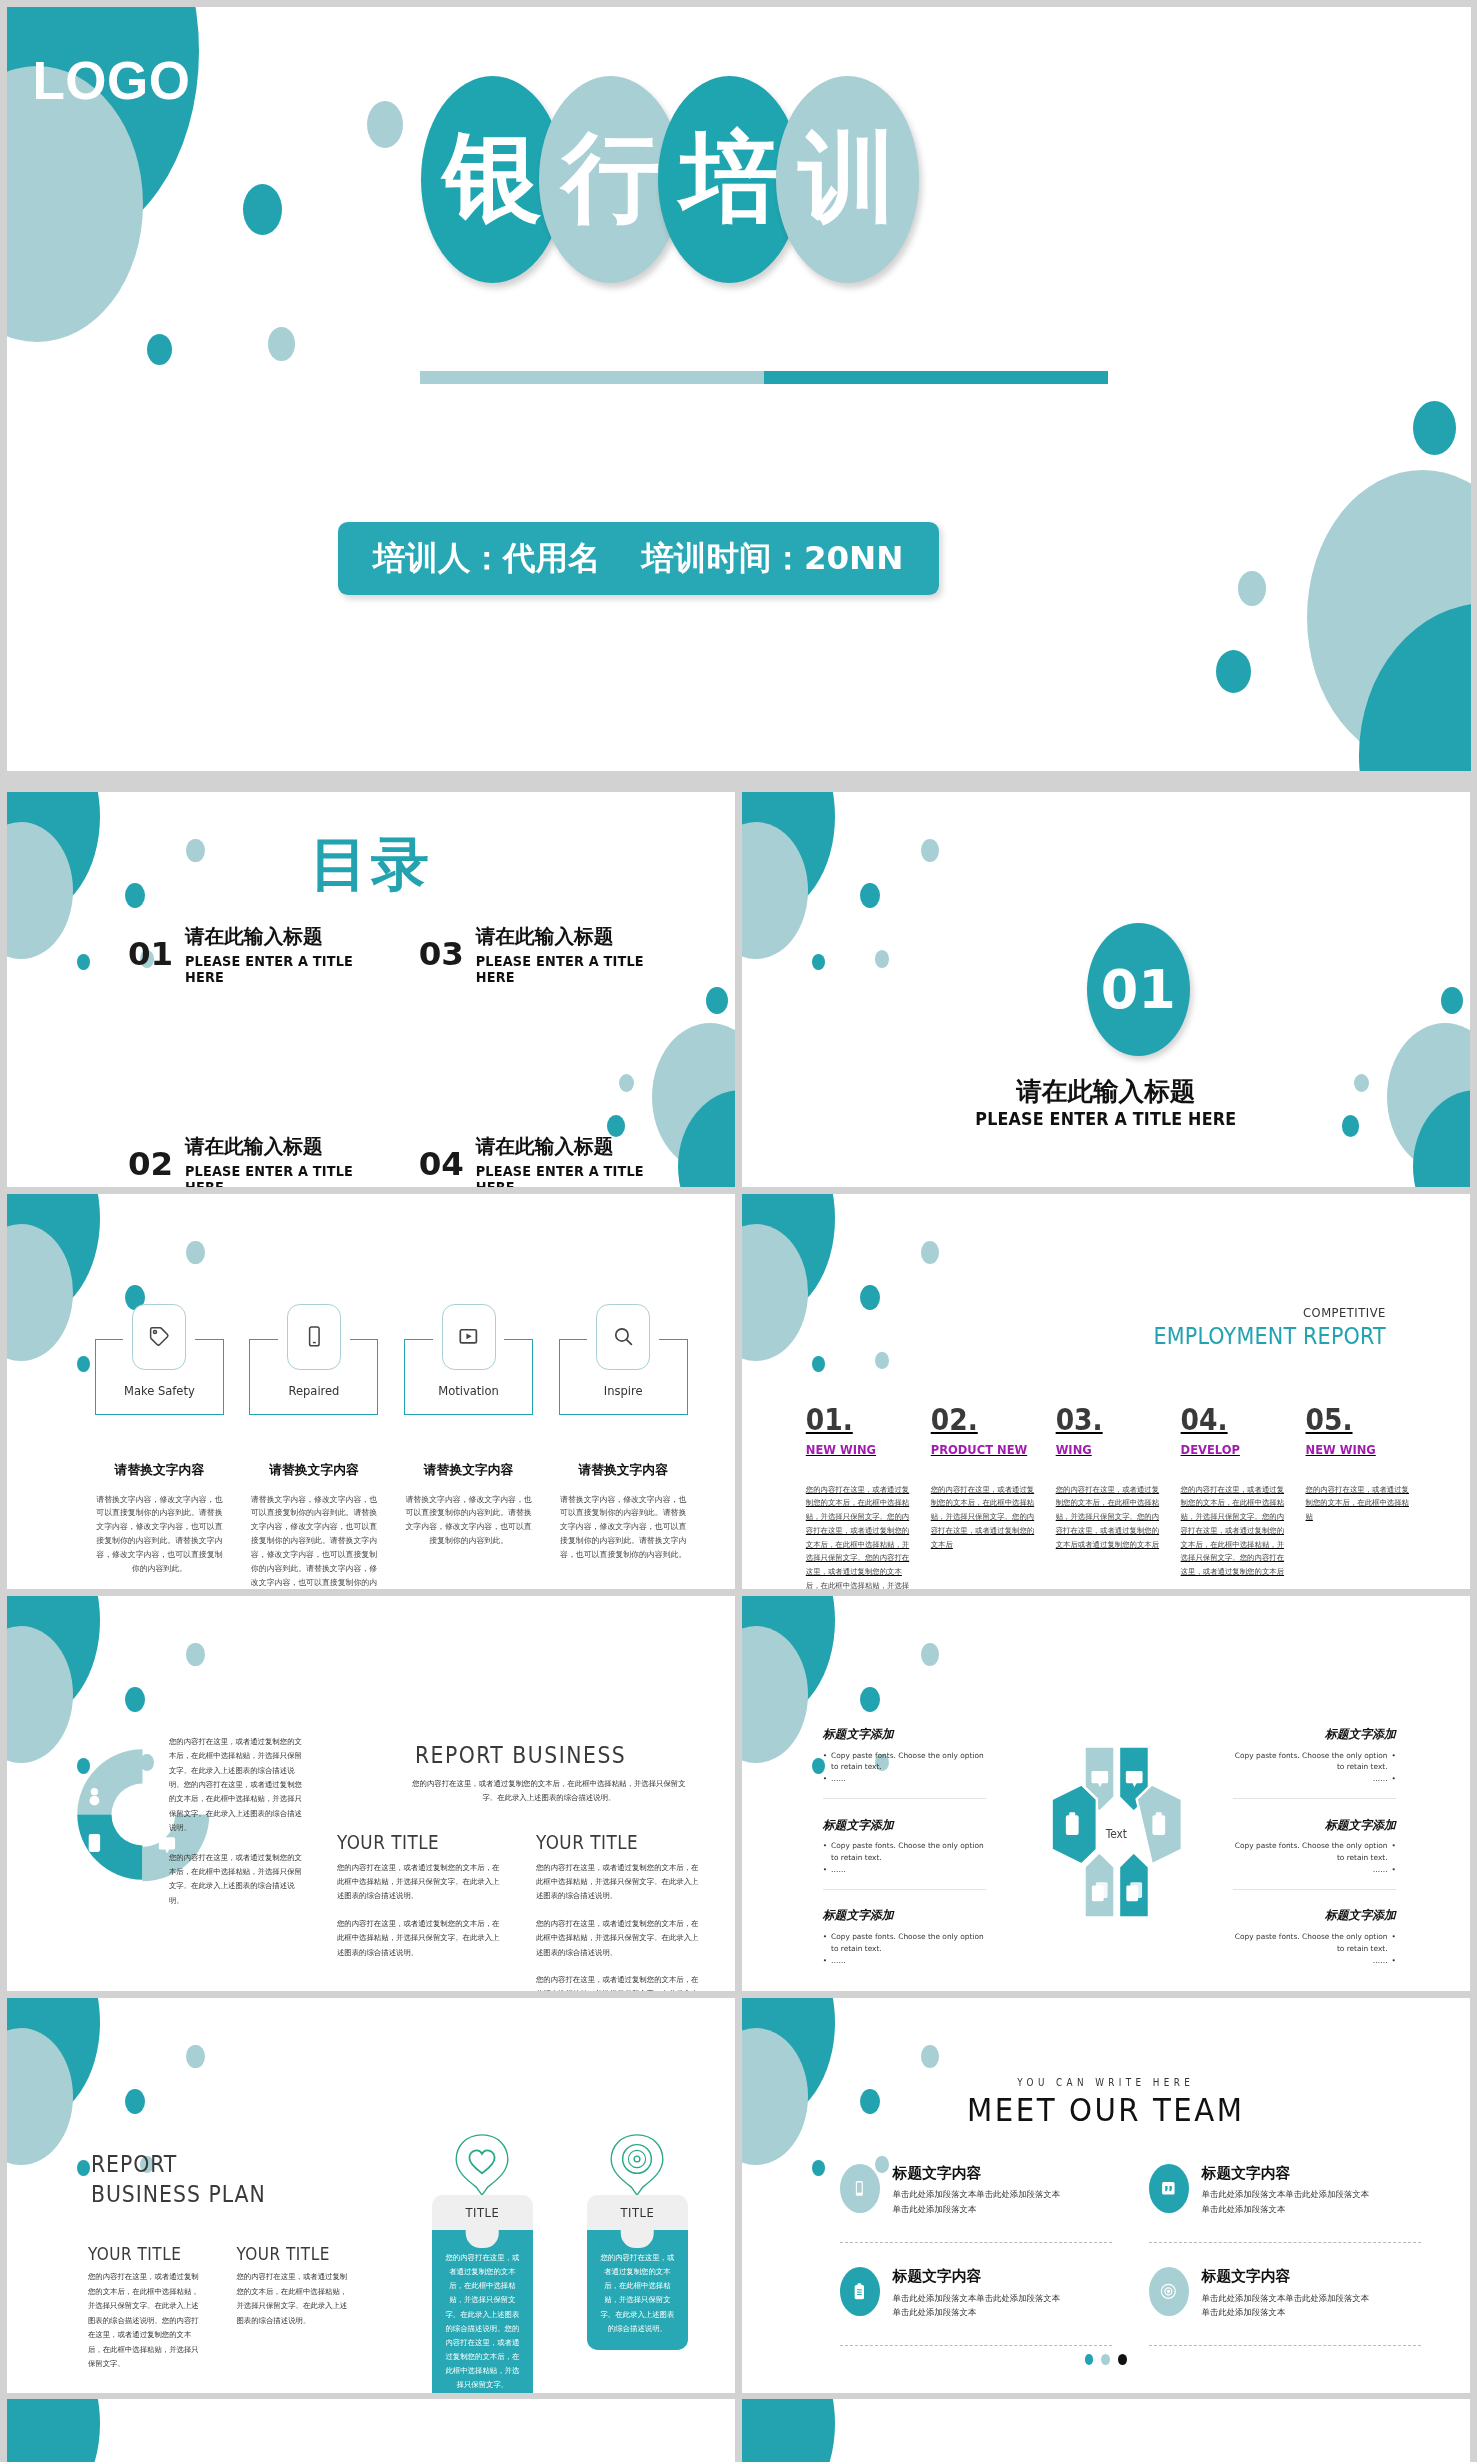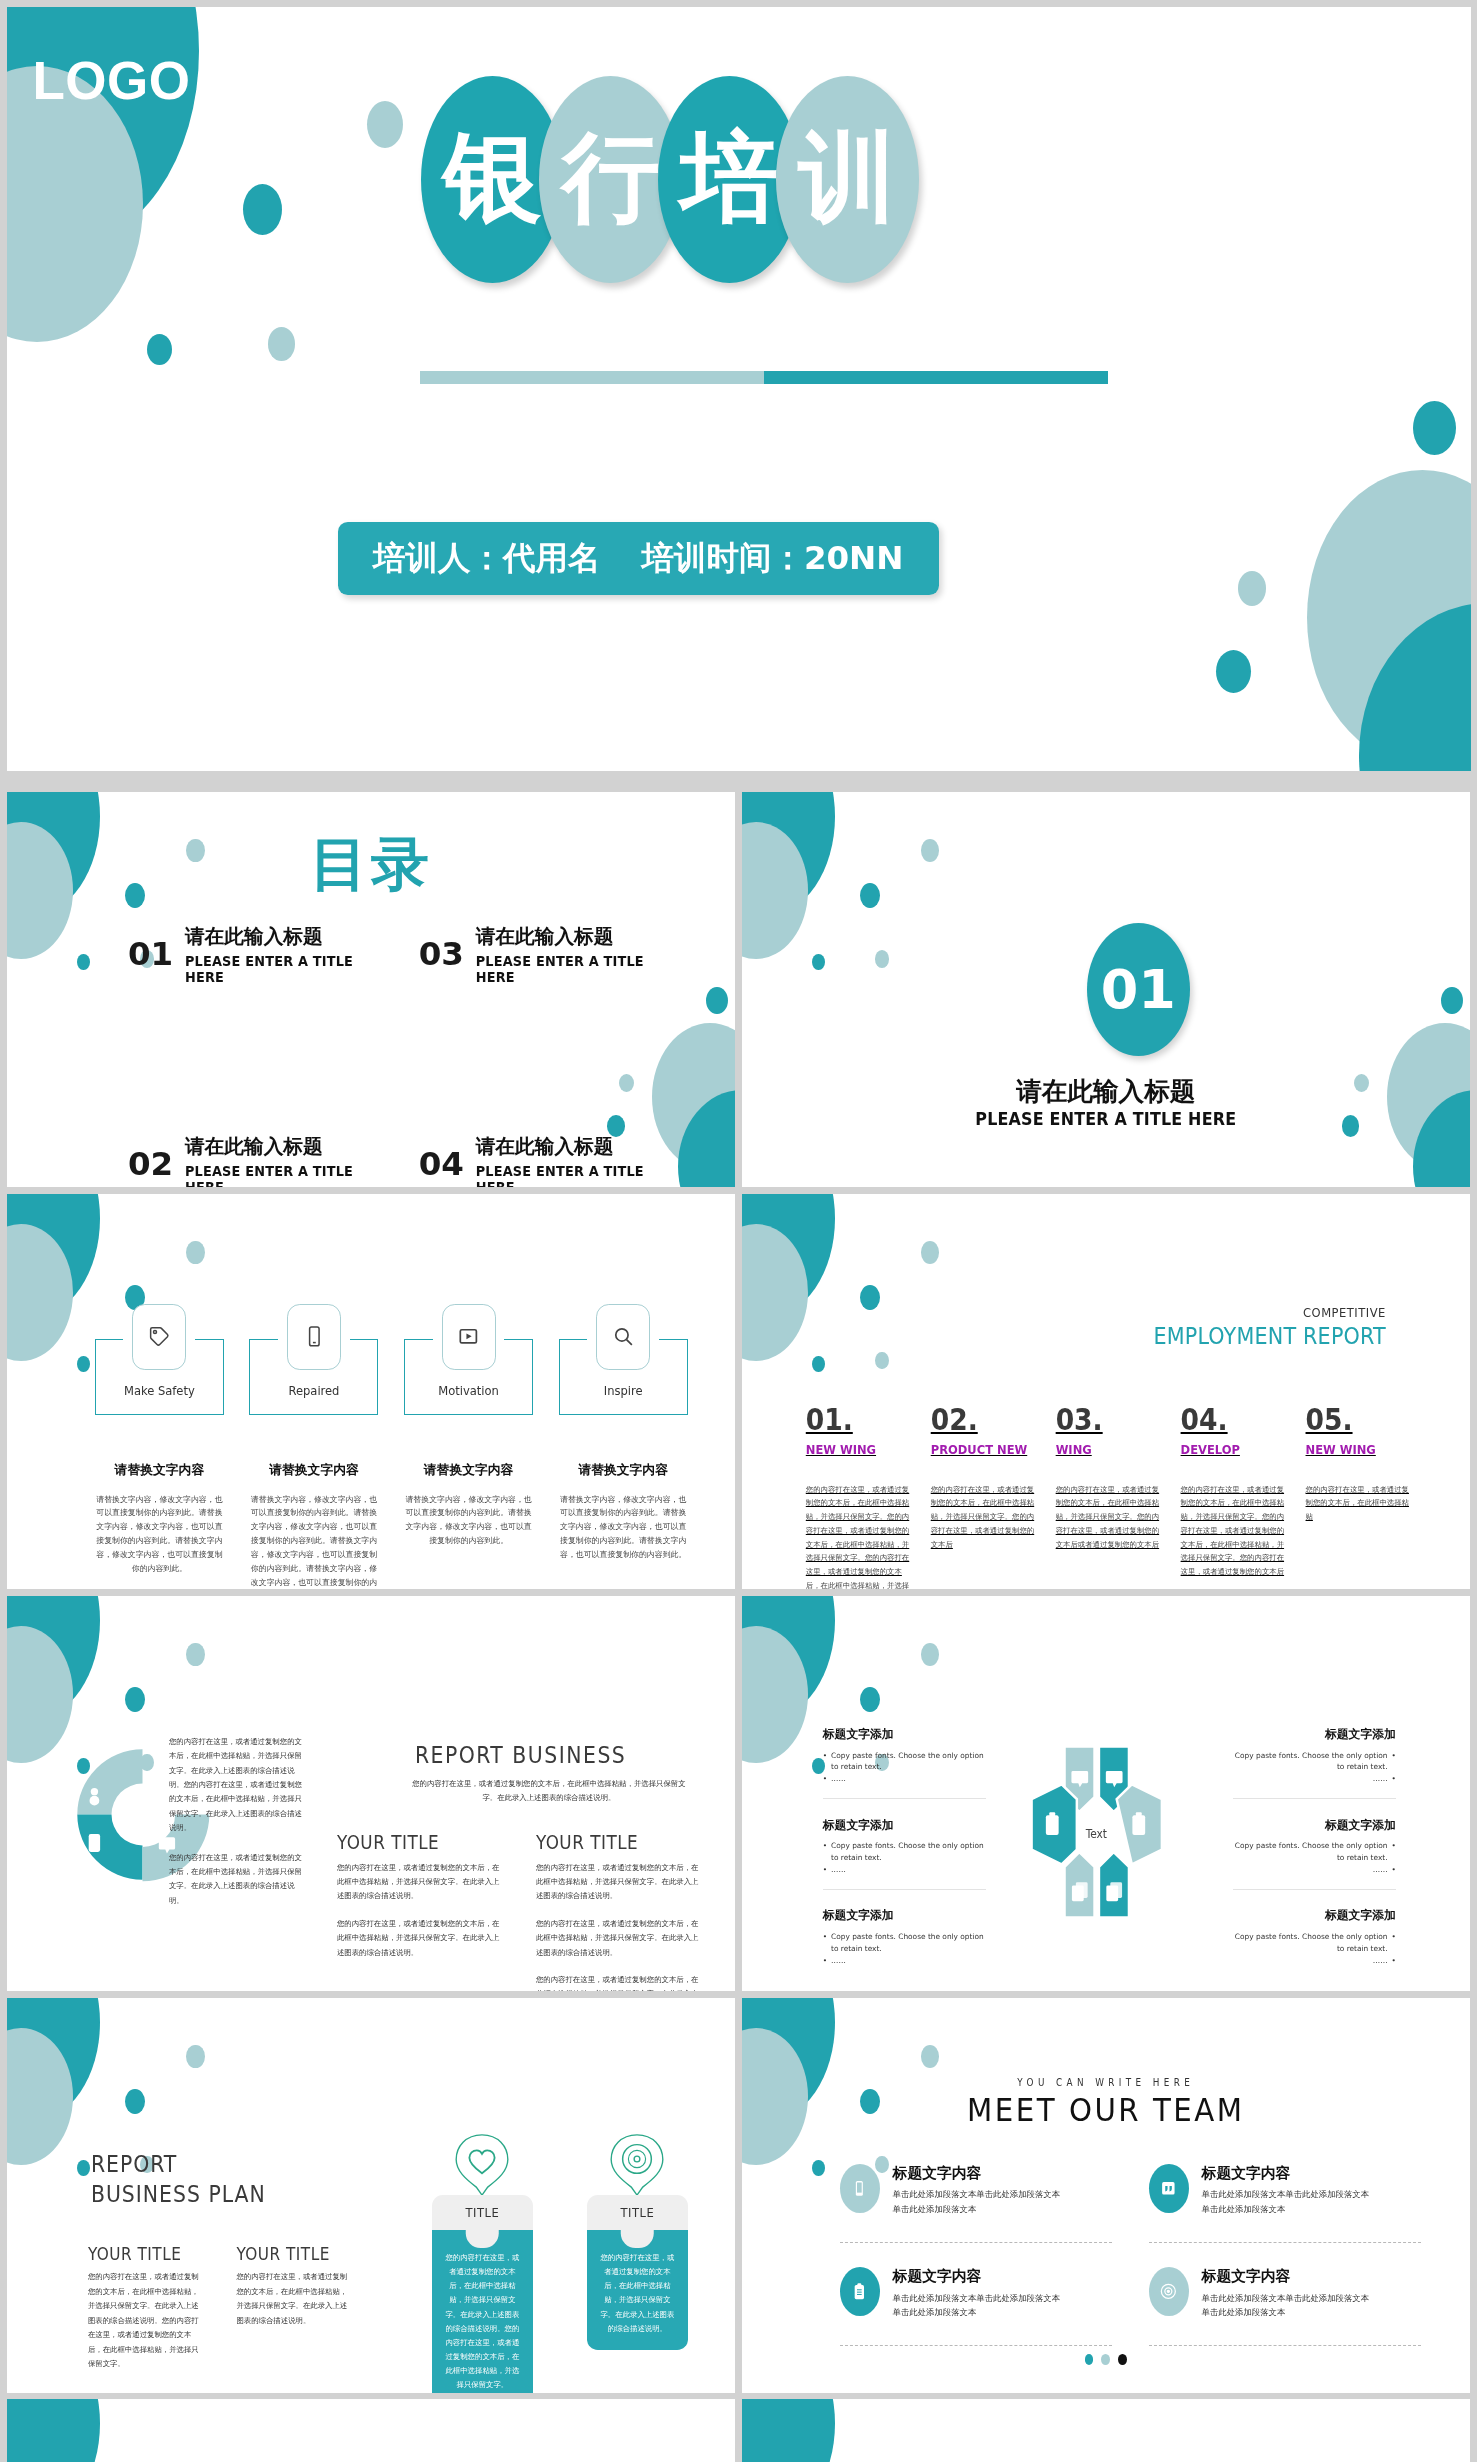--- a/index.html
+++ b/index.html
@@ -214,33 +214,33 @@
     position: absolute; left: 330px; top: 236px; right: 29.5px; display: flex; gap: 29.5px; z-index: 4;
   }
   .rb-col { width: 172px; }
   .rb-ct { font-size: 18.7px; color: #3a3a3a; letter-spacing: 0.5px;
            font-family: "DejaVu Sans Condensed","DejaVu Sans",sans-serif; }
   .rb-cp { margin-top: 7.9px; font-size: 7.4px; line-height: 1.95; color: #333;
            font-family: "DejaVu Sans","Liberation Sans",sans-serif; }
   .rb-cp + .rb-cp { margin-top: 12.8px; }
 
   
-  .hex-wrap { position: absolute; left: 256px; top: 148px; width: 197px; height: 177px; z-index: 4; }
+  .hex-wrap { position: absolute; left: 276px; top: 148px; width: 197px; height: 177px; z-index: 4; }
   .hex-center {
     position: absolute; left: 0; right: 0; top: 83px; text-align: center;
     font-size: 11.8px; color: #444; z-index: 6;
     font-family: "DejaVu Sans Condensed","DejaVu Sans",sans-serif;
   }
   .hx-side { position: absolute; top: 131px; width: 163px; z-index: 4; }
   .hx-side.left  { left: 81px; text-align: left; }
   .hx-side.right { right: 74px; text-align: right; }
   .hx-item { margin-bottom: 18.7px; }
   .hx-item.bordered { border-bottom: 0.5px solid #e3e3e3; padding-bottom: 12.8px; }
   .hx-h { font-size: 11.8px; font-weight: 700; color: #111; margin-bottom: 6.9px;
-          font-family: "DejaVu Sans","Liberation Sans",sans-serif; }
+          font-family: "DejaVu Sans","Liberation Sans",sans-serif; font-style: italic; }
   .hx-li { font-size: 7.4px; line-height: 1.6; color: #333; display: flex; gap: 3.9px;
            font-family: "DejaVu Sans","Liberation Sans",sans-serif; }
   .hx-side.right .hx-li { flex-direction: row-reverse; }
   .hx-li .bullet { flex: 0 0 auto; }
 
   
   .bp-title1 { position: absolute; left: 84px; top: 153px; font-size: 22.7px; color:#3a3a3a;
                letter-spacing: 1px; z-index: 4;
                font-family:"DejaVu Sans Condensed","DejaVu Sans",sans-serif; }
   .bp-title2 { position: absolute; left: 84px; top: 183px; font-size: 22.7px; color:#3a3a3a;

